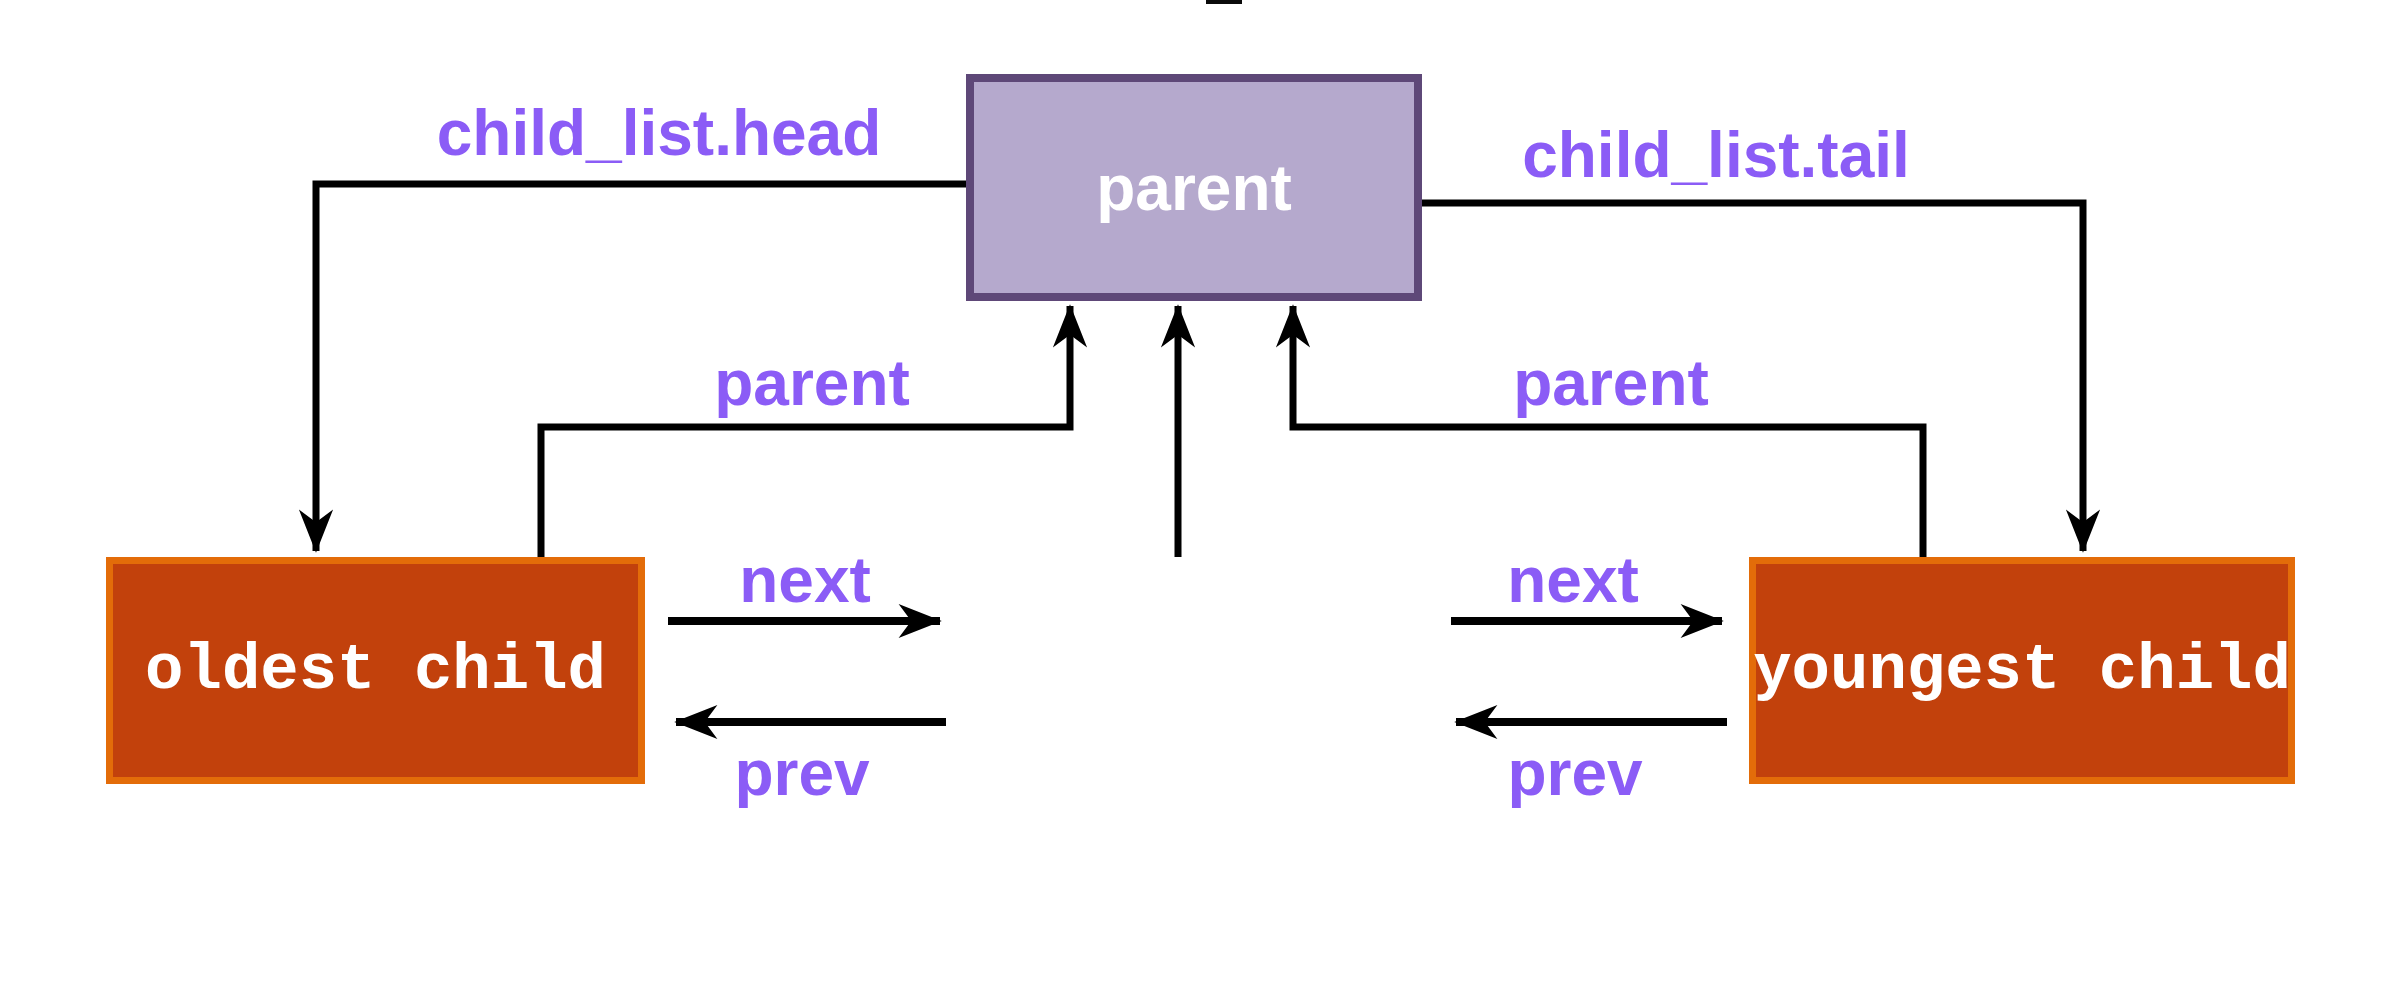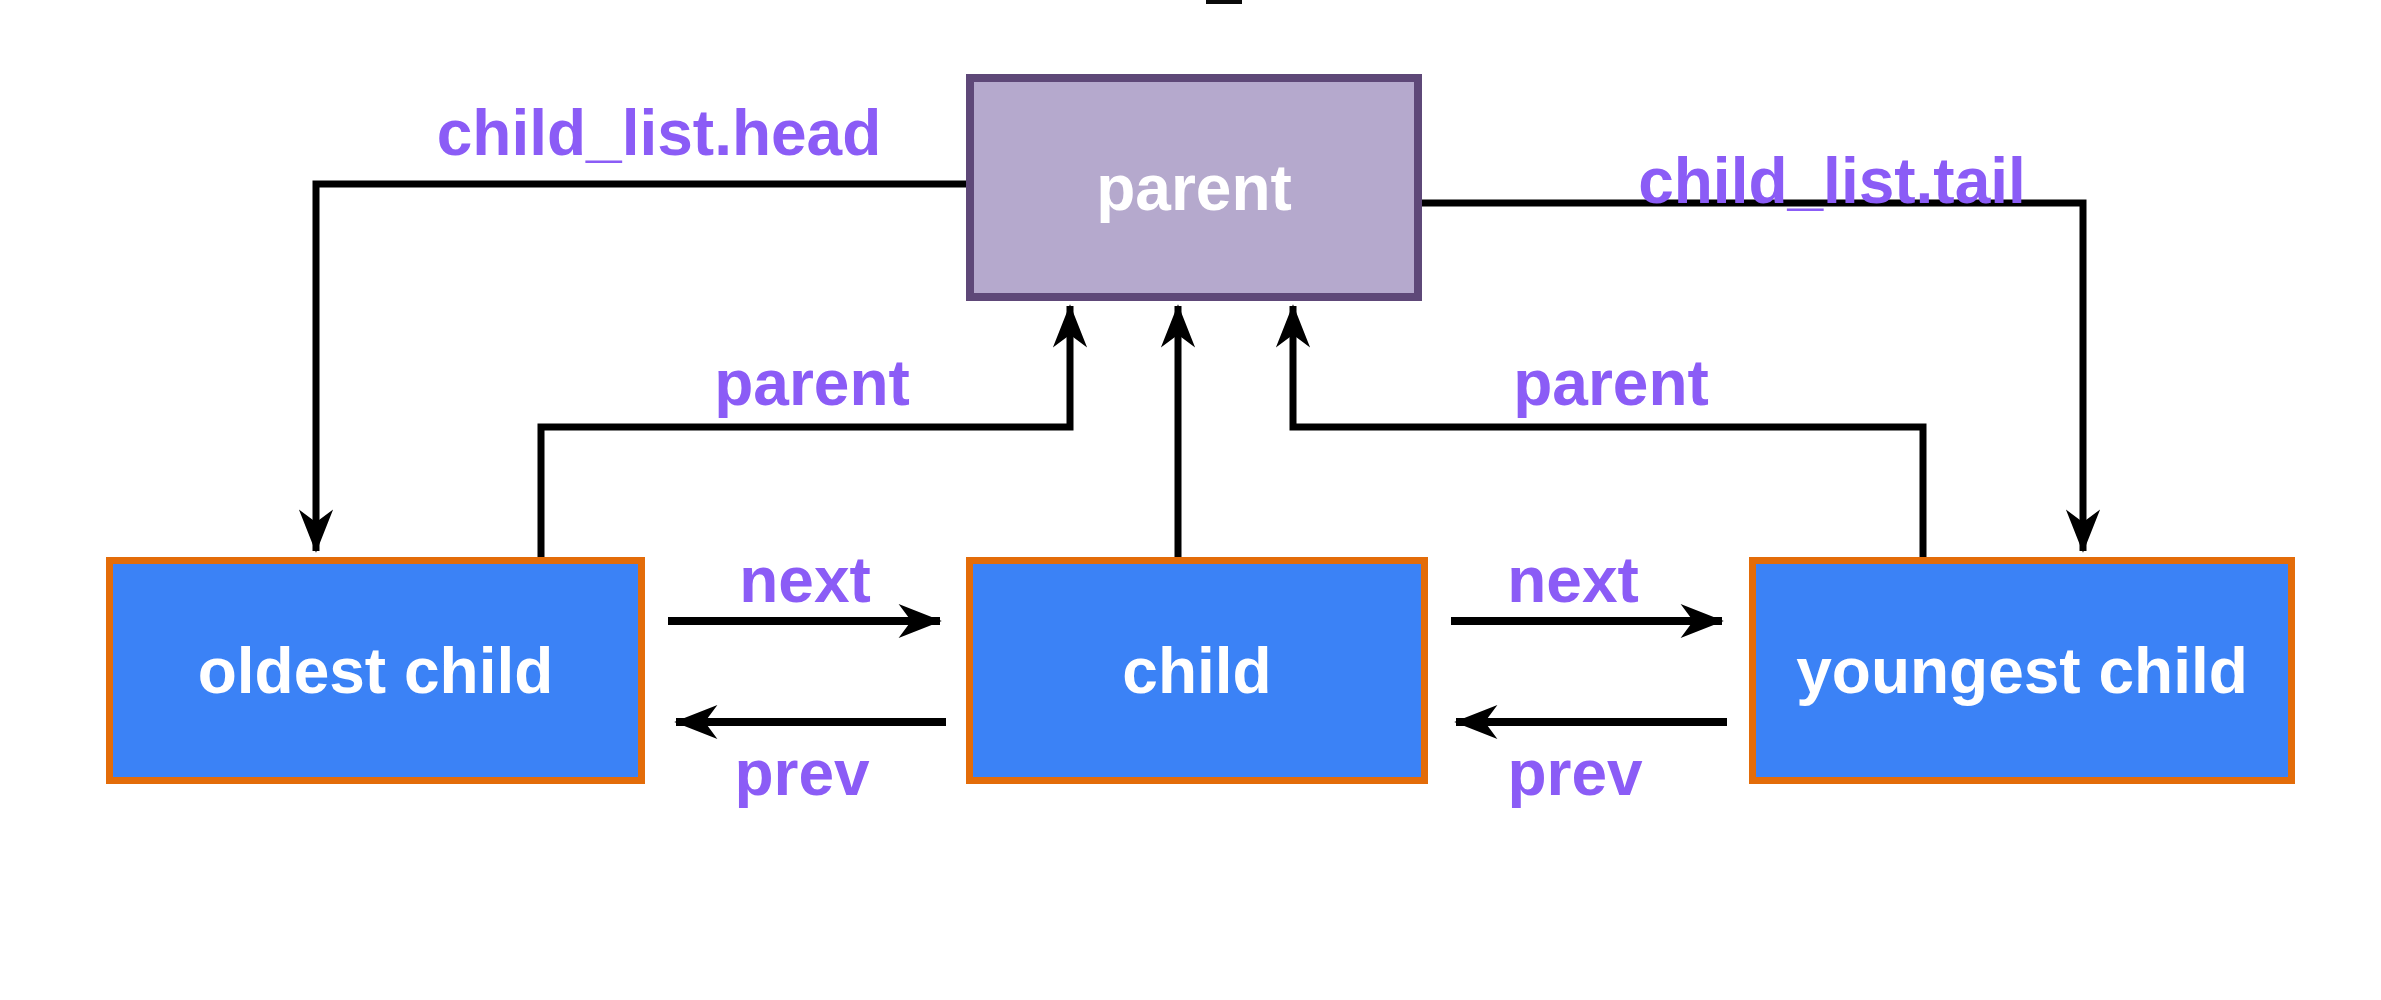--- a/index.html
+++ b/index.html
@@ -39,22 +39,23 @@
     box-sizing: border-box;
     display: flex;
     align-items: center;
     justify-content: center;
   }
   .node-purple {
     background: #B5A9CD;
     border: 8px solid #5E4878;
   }
   .node-orange {
-    background: #3b82f6;
+    background: #c2410c;
     border: 7px solid #E36C09;
+    font-family: Liberation Mono, monospace;
   }
   .node-label {
     color: #ffffff;
     font-weight: 700;
     font-size: 64px;
     line-height: 1;
     white-space: nowrap;
   }
   .edge-label {
     position: absolute;
@@ -95,31 +96,28 @@
   </svg>
 
   <div class="node node-purple" style="left:966px; top:74px; width:456px; height:227px;">
     <span class="node-label">parent</span>
   </div>
 
   <div class="node node-orange" style="left:106px; top:557px; width:539px; height:227px;">
     <span class="node-label">oldest child</span>
   </div>
 
-  <div class="node node-orange" style="left:966px; top:557px; width:462px; height:227px;">
-    <span class="node-label">child</span>
-  </div>
 
   <div class="node node-orange" style="left:1749px; top:557px; width:546px; height:227px;align-items:center;">
     <span class="node-label">youngest child</span>
   </div>
 
   <div class="edge-label" style="left:659px; top:133px;">child_list.head</div>
 
-  <div class="edge-label" style="left:1832px; top:155px;margin-top:26px;">child_list.tail</div>
+  <div class="edge-label" style="left:1716px; top:155px;">child_list.tail</div>
 
   <div class="edge-label" style="left:812px; top:383px;">parent</div>
 
   <div class="edge-label" style="left:1611px; top:383px;">parent</div>
 
   <div class="edge-label" style="left:805px; top:580px;">next</div>
 
   <div class="edge-label" style="left:802px; top:773px;">prev</div>
 
   <div class="edge-label" style="left:1573px; top:580px;">next</div>

